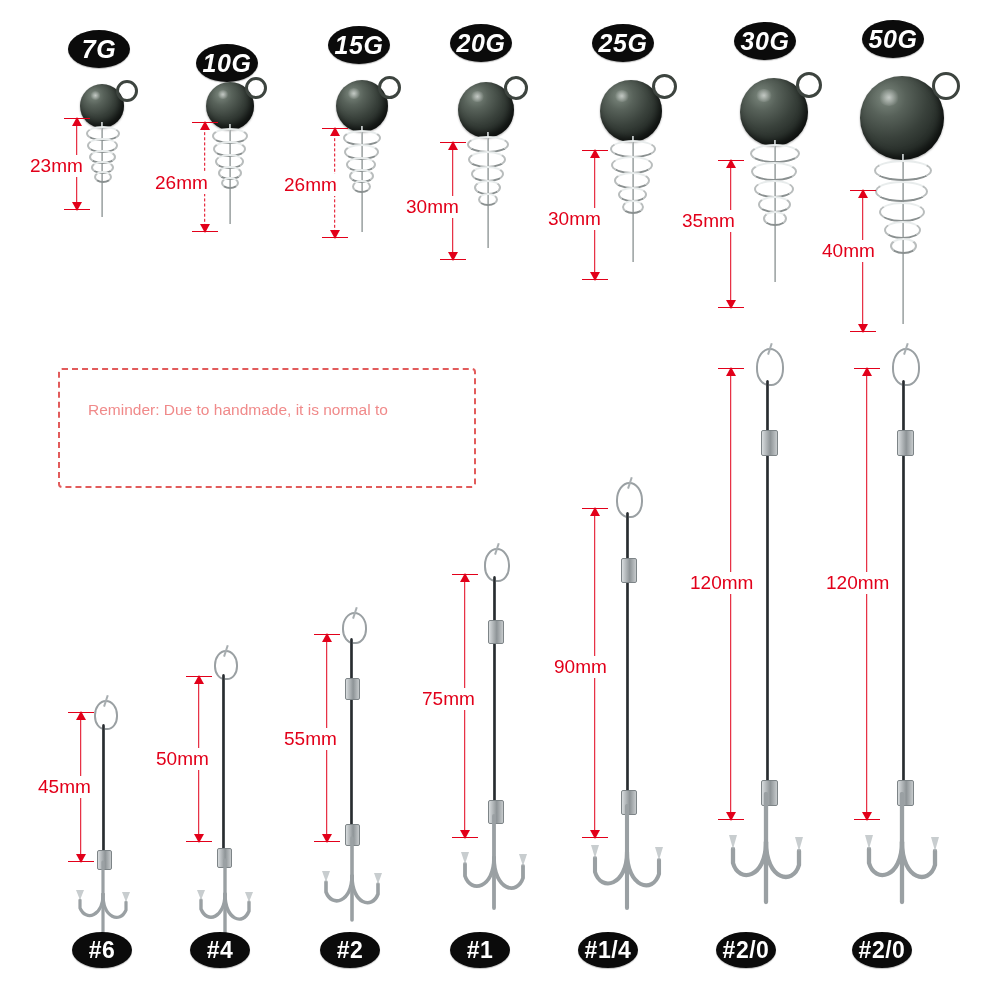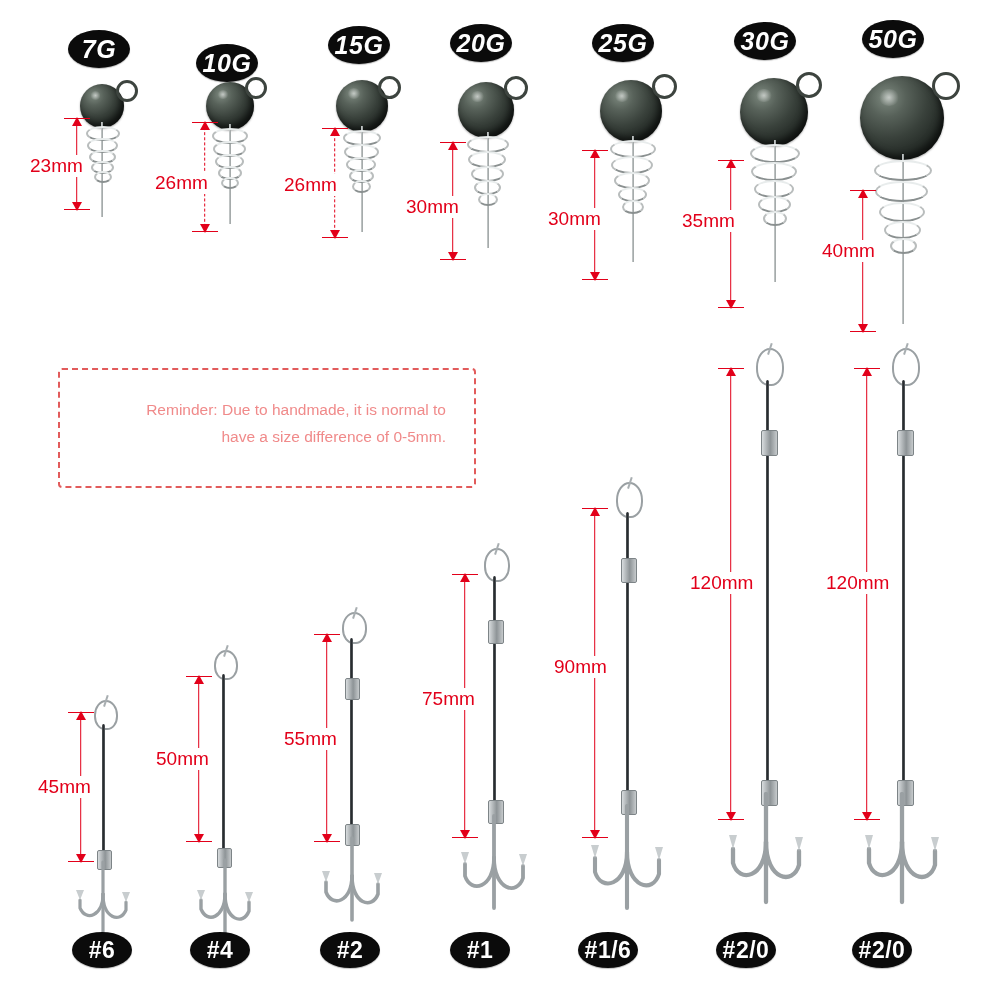--- a/index.html
+++ b/index.html
@@ -98,21 +98,20 @@
   
   .reminder{
     position:absolute;
     border:2px dashed #e25b5b;
     border-radius:4px;
     color:#f08a8a;
     font-size:15.5px;
     line-height:1.75;
     padding:26px 28px;
     box-sizing:border-box;
-    text-align:right;
   }
 
   
   .hookset{position:absolute;}
   .wire{
     position:absolute;
     width:2.6px;
     background:linear-gradient(to right,#5a5f62,#23272a 45%,#5f6468);
     border-radius:2px;
   }
@@ -302,21 +301,20 @@
     <div class="line"></div>
       <div class="cap t"></div>
       <div class="cap b"></div>
     <div class="ah up"></div>
       <div class="ah down"></div>
   </div>
   <div class="dimlabel" style="left:820px;top:240px;">40mm</div>
 
   <div class="reminder" style="left:58px;top:368px;width:418px;height:120px;">
     <div>Reminder: Due to handmade, it is normal to</div>
-    <div>have a size difference of 0-5mm.</div>
   </div>
 
   <div class="hookset" style="left:70px;top:700px;width:80px;height:240px;">
     <div class="clip" style="left:24px;top:0px;width:20px;height:26px;"></div>
     <div class="wire" style="left:32px;top:24px;height:130px;"></div>
     <div class="sleeve" style="left:27px;top:150px;width:13px;height:18px;"></div>
     <svg class="trebleSvg" style="left:-8px;top:160px;" width="96" height="78" viewBox="0 0 96 78">
       <g fill="none" stroke="#9aa0a3" stroke-width="3.2" stroke-linecap="round">
         <path d="M41 2 L41 34"></path>
         <path d="M41 34 C41 56, 24 62, 18 48 L18 40"></path>
@@ -450,21 +448,21 @@
   </div>
   <div class="dim" style="left:586px;top:508px;height:330px;width:18px;">
     <div class="line"></div>
       <div class="cap t"></div>
       <div class="cap b"></div>
     <div class="ah up"></div>
       <div class="ah down"></div>
   </div>
   <div class="dimlabel" style="left:552px;top:656px;">90mm</div>
   <div class="badge bot" style="left:578px;top:932px;">
-      <span>#1/6</span>
+      <span>#1/4</span>
     </div>
 
   <div class="hookset" style="left:716px;top:348px;width:104px;height:594px;">
     <div class="clip" style="left:40px;top:0px;width:24px;height:34px;"></div>
     <div class="wire" style="left:50px;top:32px;height:418px;"></div>
     <div class="sleeve" style="left:45px;top:82px;width:15px;height:24px;"></div>
     <div class="sleeve" style="left:45px;top:432px;width:15px;height:24px;"></div>
     <svg class="trebleSvg" style="left:-10px;top:444px;" width="128" height="116" viewBox="0 0 128 116">
       <g fill="none" stroke="#9aa0a3" stroke-width="4.3" stroke-linecap="round">
         <path d="M60 2 L60 50"></path>

